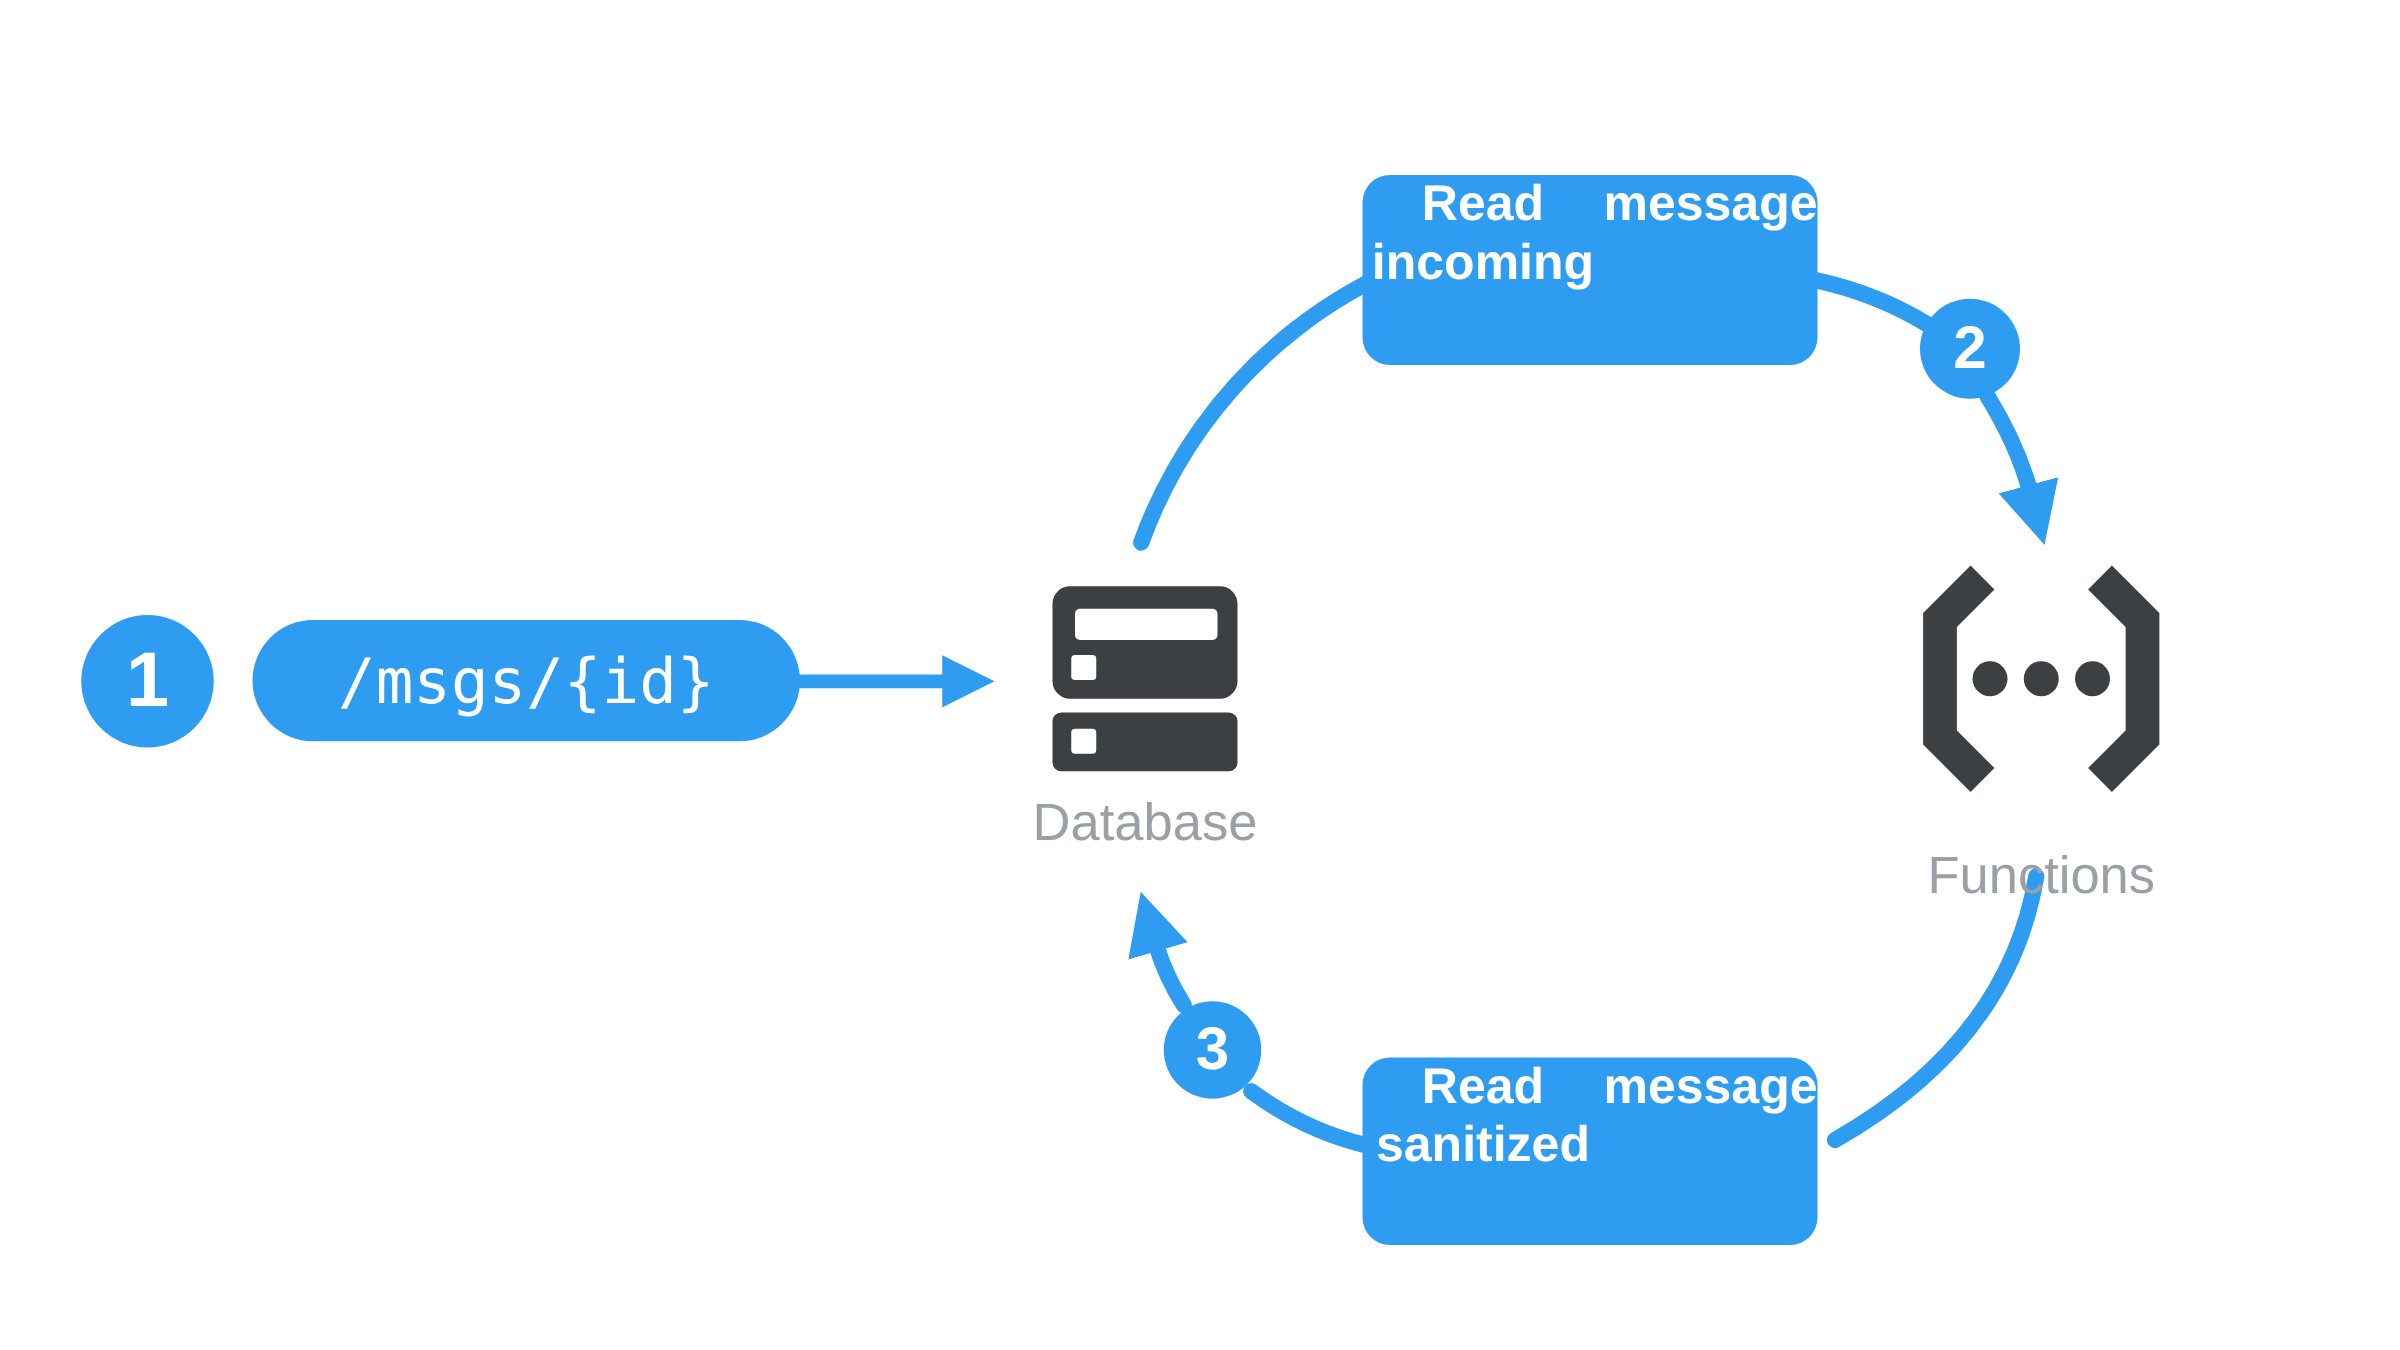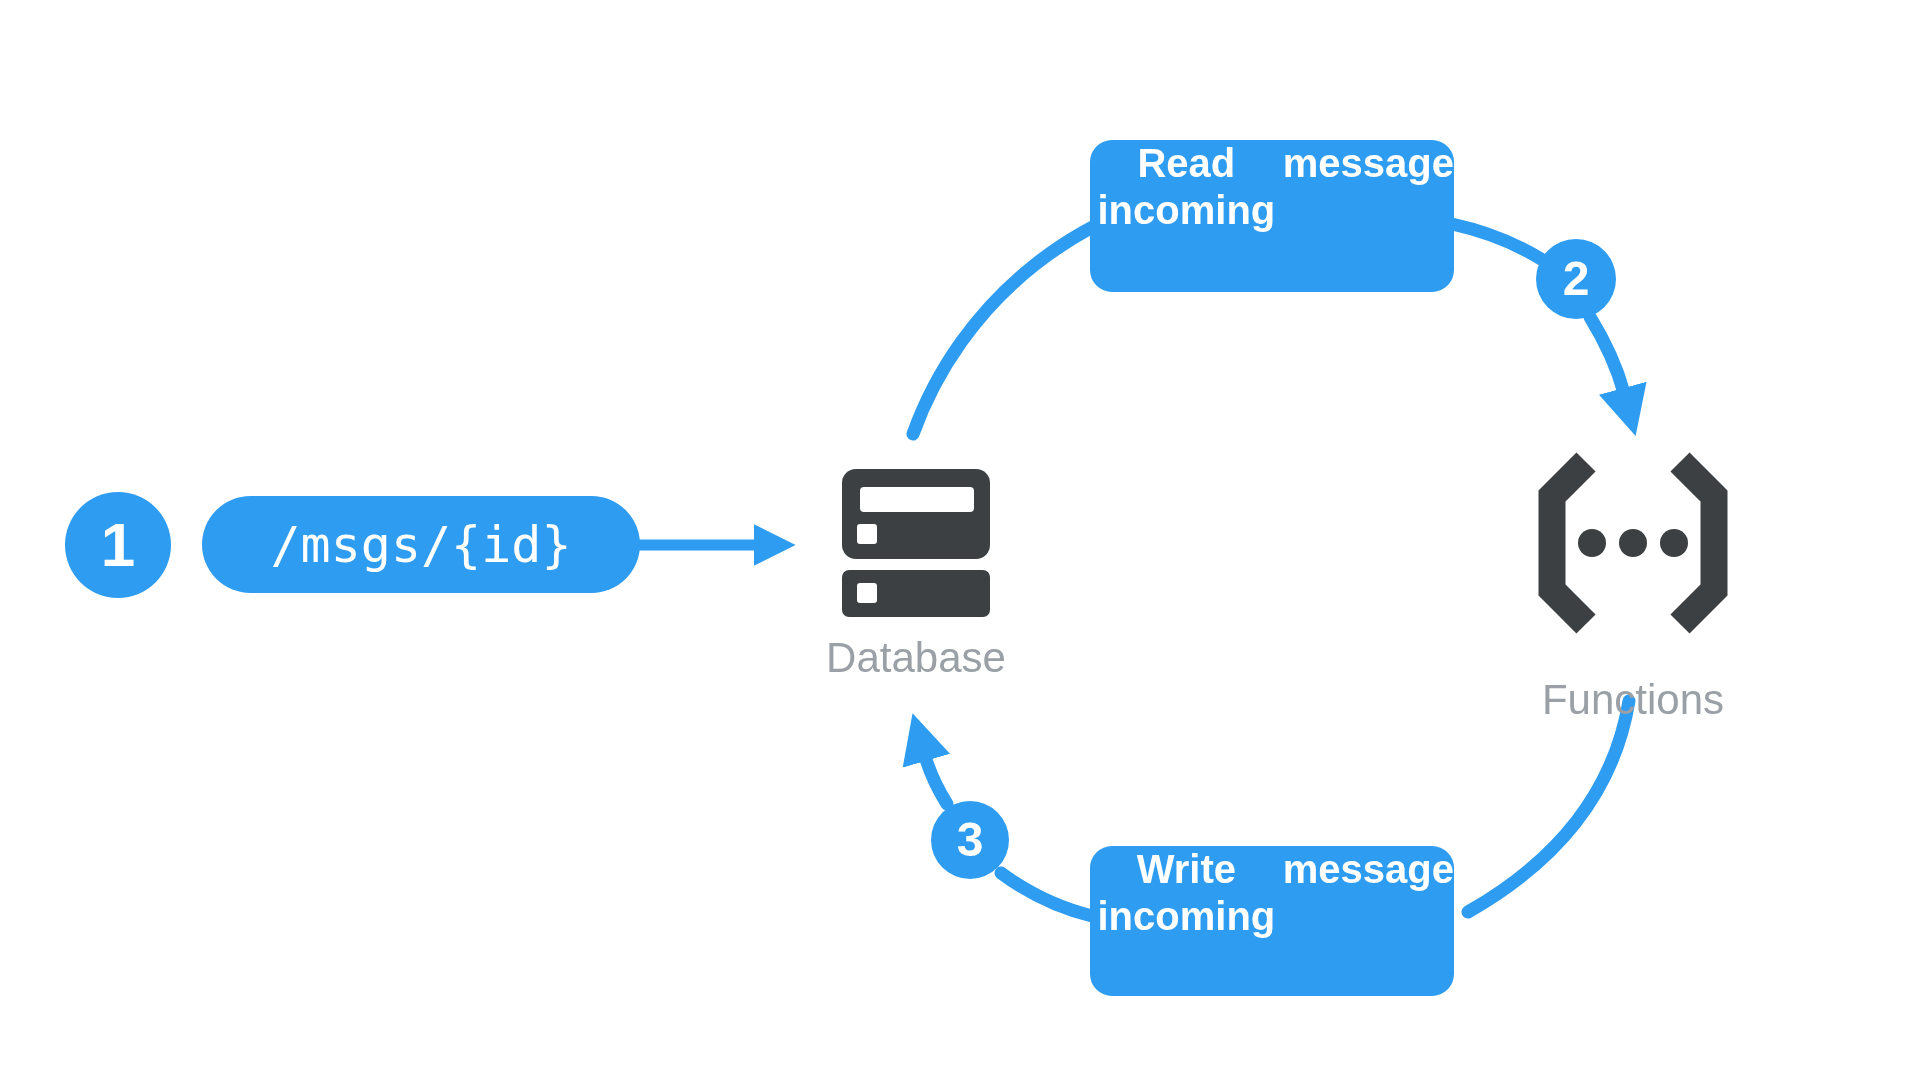--- a/index.html
+++ b/index.html
@@ -137,21 +137,21 @@
   </svg>
 
   <div class="badge badge-1">1</div>
   <div class="path-pill">/msgs/{id}</div>
 
   <div class="flow-box read-box">
     <span>Read incoming</span>
     <span>message</span>
   </div>
   <div class="flow-box write-box">
-    <span>Write incoming</span>
+    <span>Read sanitized</span>
     <span>message</span>
   </div>
 
   <div class="badge badge-2">2</div>
   <div class="badge badge-3">3</div>
 
   <div class="node-label db-label">Database</div>
   <div class="node-label fn-label">Functions</div>
 
 </div>

